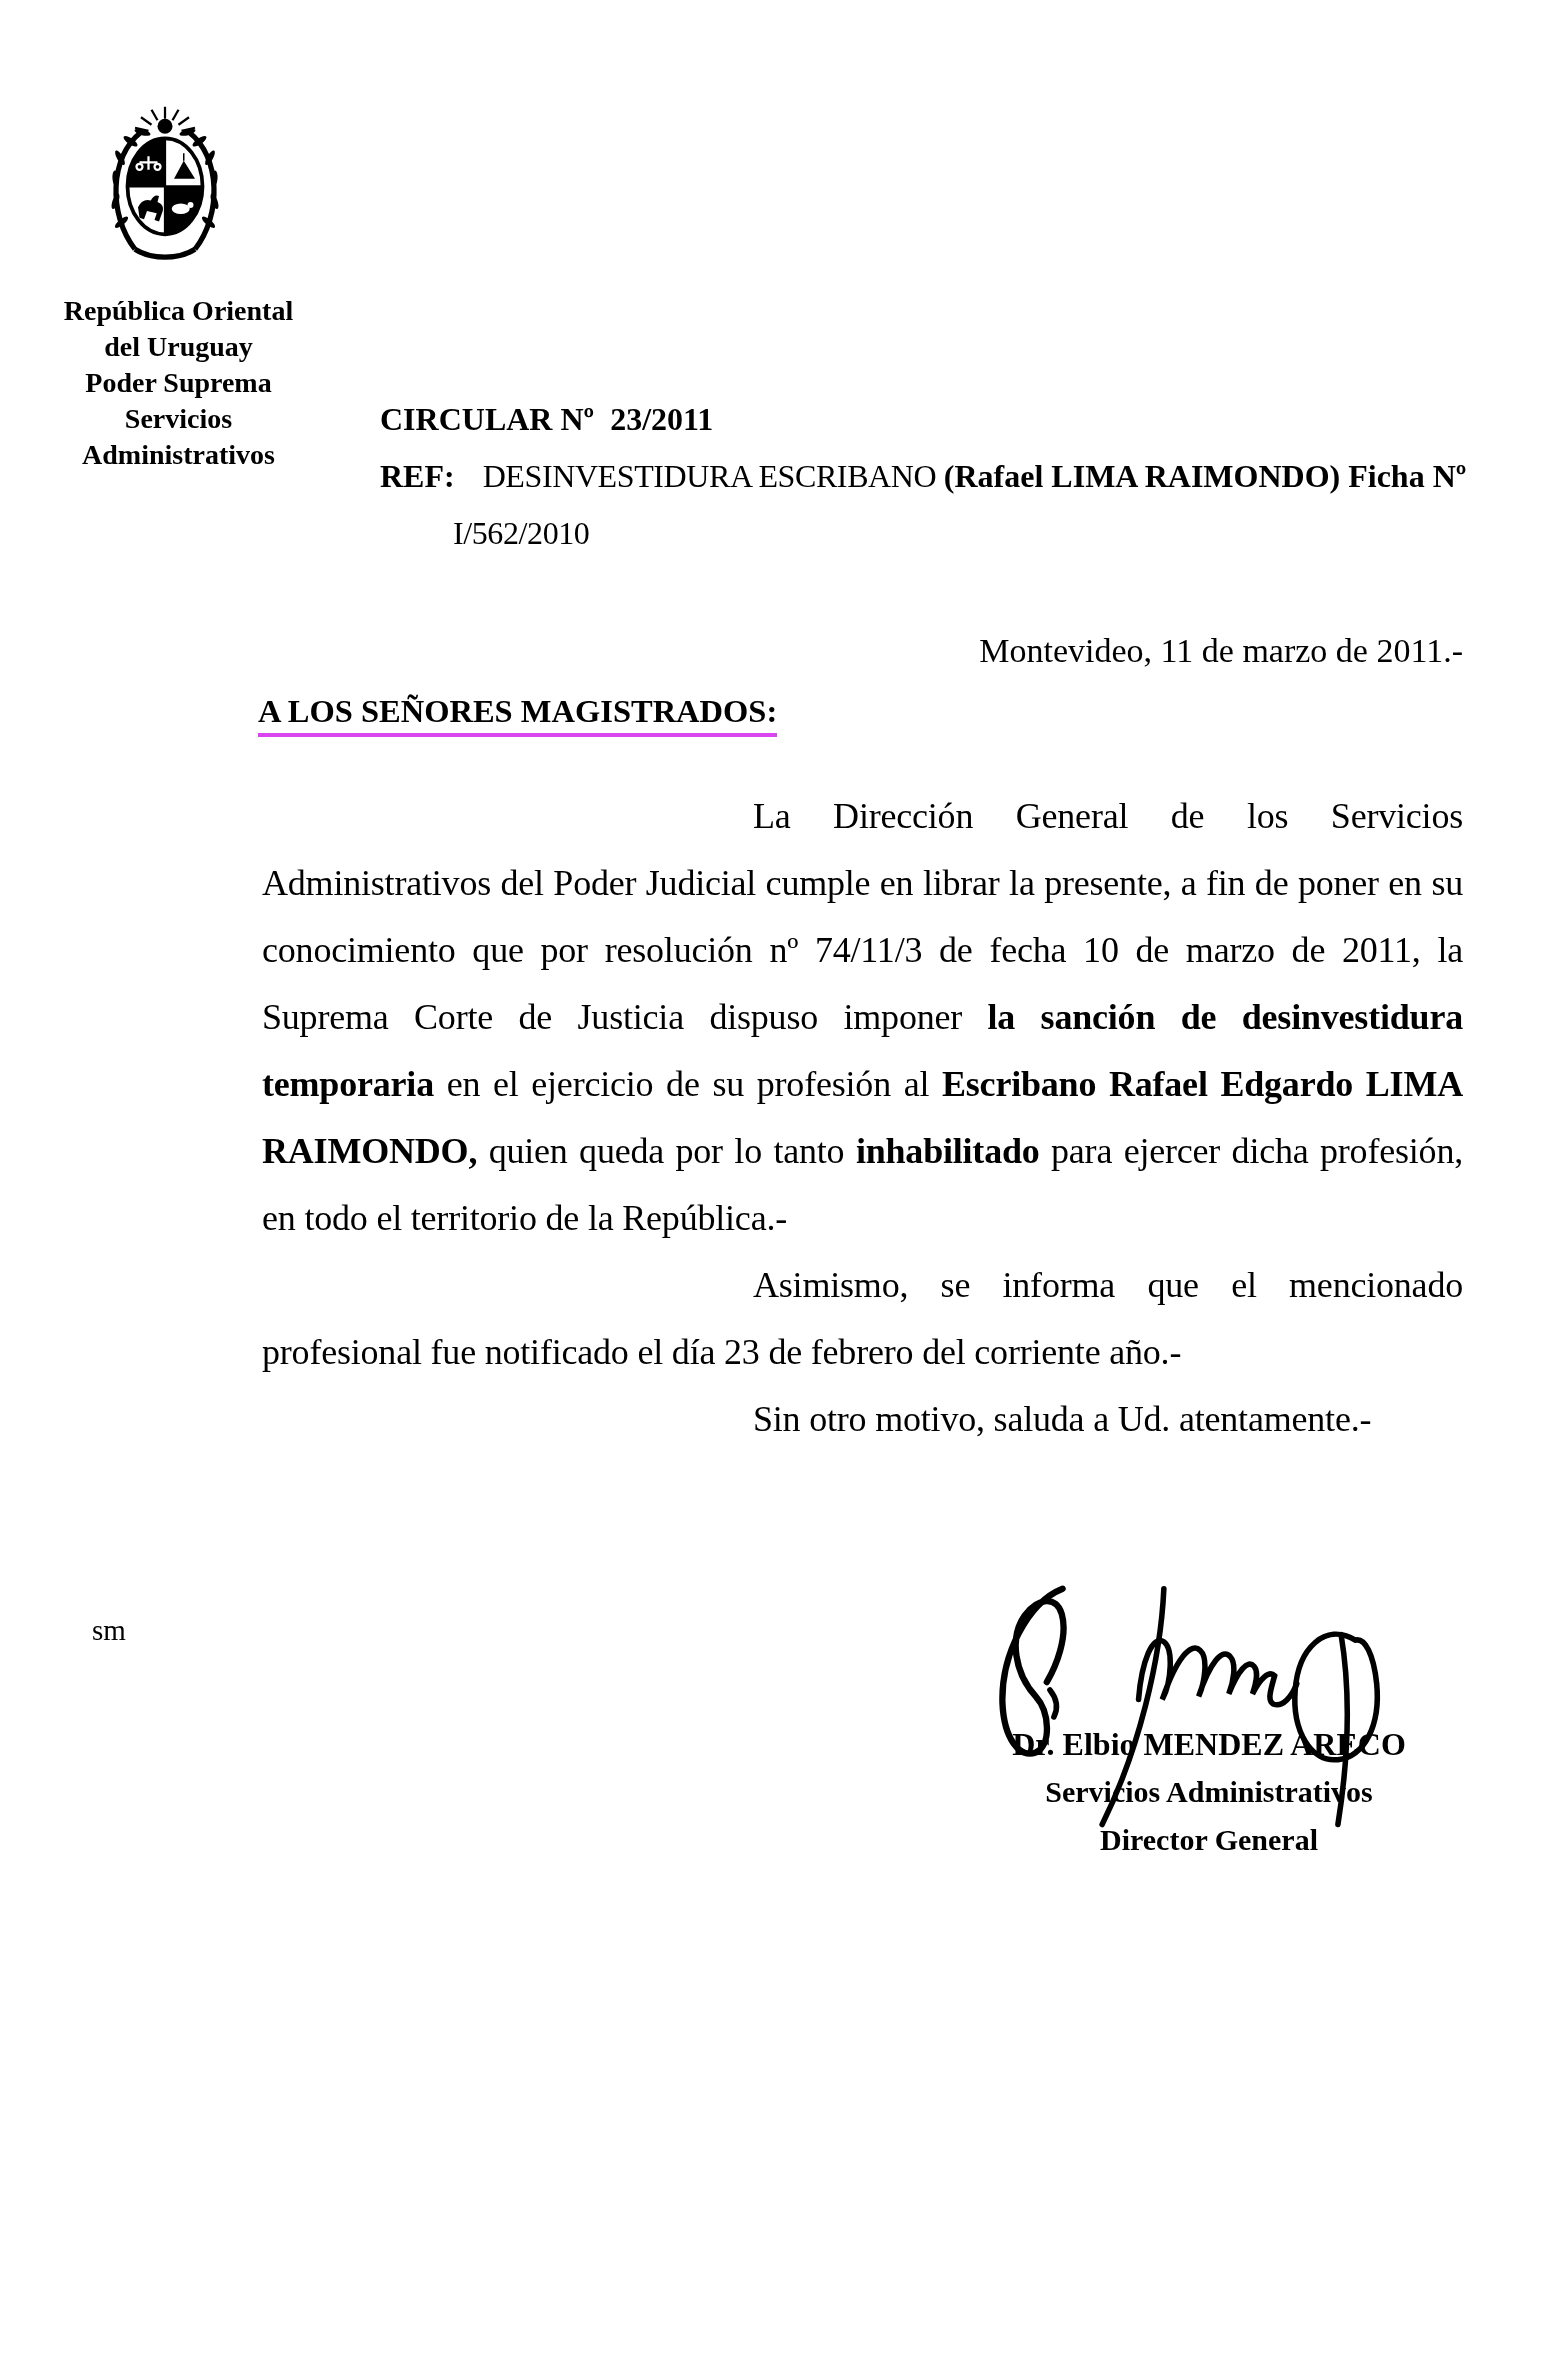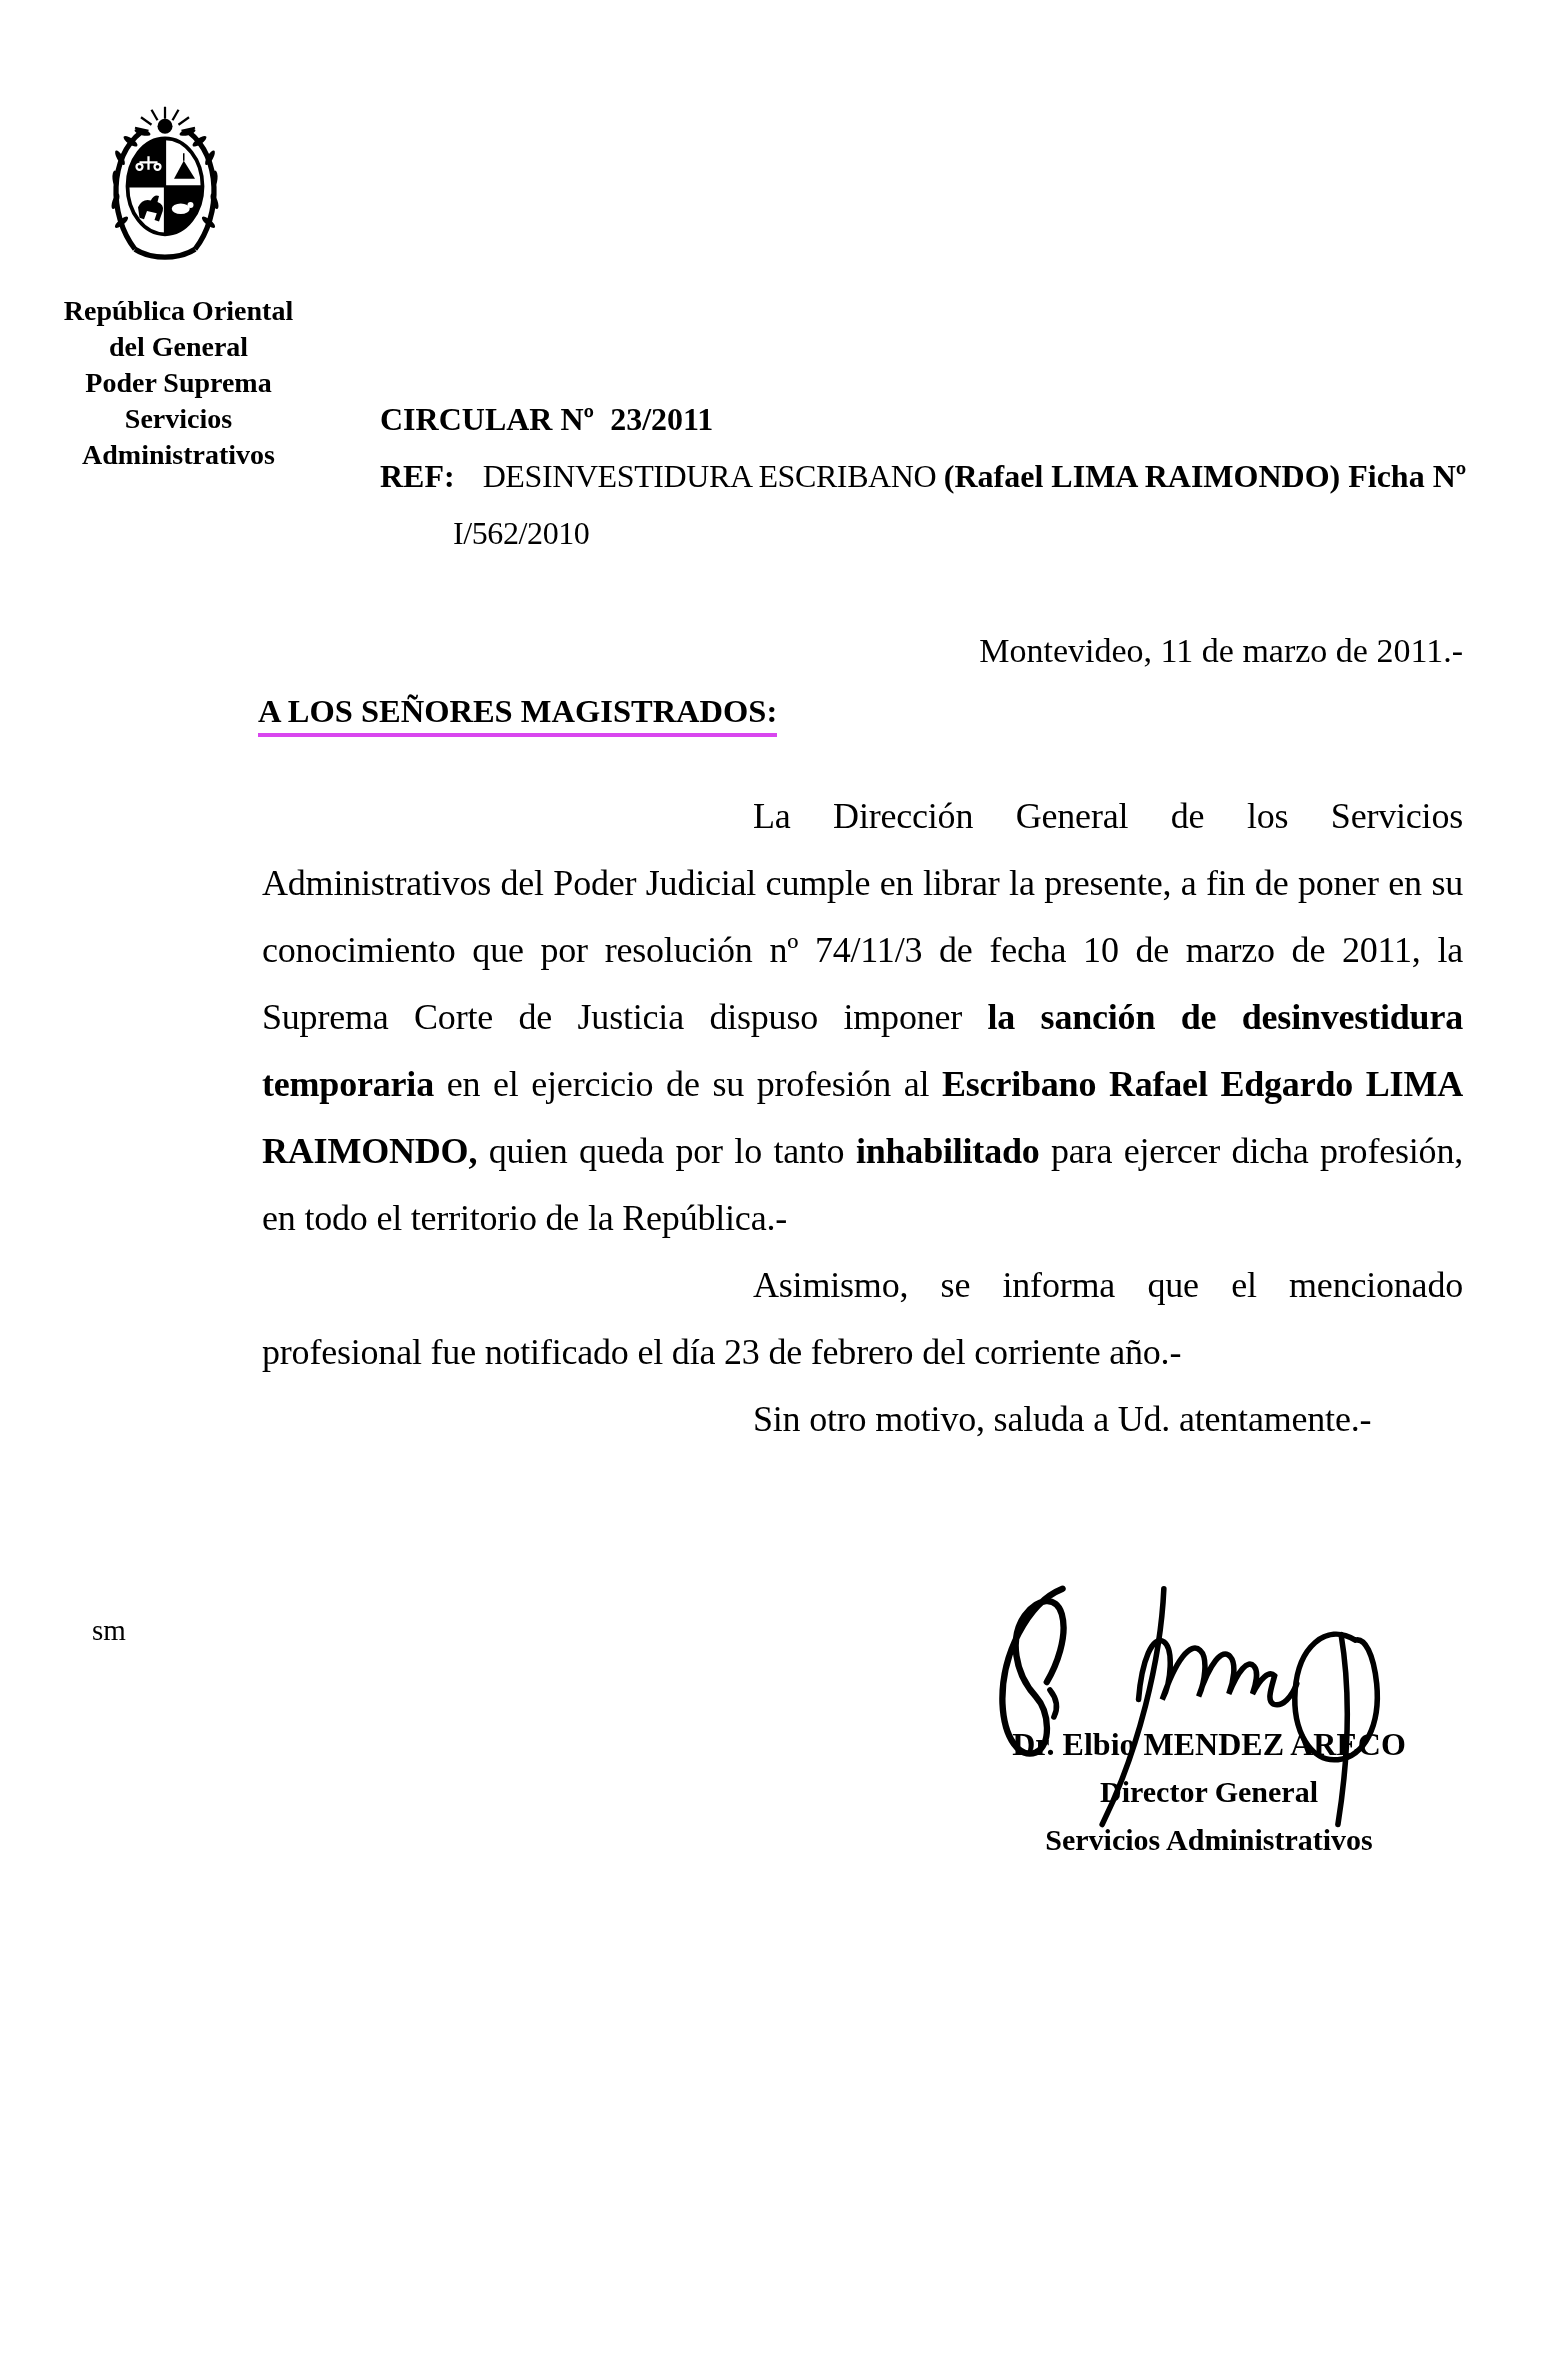--- a/index.html
+++ b/index.html
@@ -140,21 +140,21 @@
     <line x1="105" y1="78" x2="105" y2="68" stroke="#000" stroke-width="2"></line>
 
     <path d="M 44,140 q 6,-12 17,-9 q 5,-9 11,-6 l -2,8 q 9,3 7,12 l -5,14 l -6,-2 l 3,-9 l -13,-3 l -4,11 l -6,-2 z" fill="#000"></path>
 
     <ellipse cx="101" cy="142" rx="12" ry="7" fill="#fff"></ellipse>
     <circle cx="114" cy="137" r="4" fill="#fff"></circle>
   </svg>
 
   <div class="letterhead-text">
     <div>República Oriental</div>
-    <div>del General</div>
+    <div>del Uruguay</div>
     <div>Poder Suprema</div>
     <div>Servicios</div>
     <div>Administrativos</div>
   </div>
 
   <div class="hline circular-line">CIRCULAR Nº  23/2011</div>
 
   <div class="hline ref-line"><span class="b">REF: </span><span class="subject">DESINVESTIDURA ESCRIBANO </span><span class="b">(Rafael LIMA RAIMONDO) Ficha Nº</span></div>
   <div class="hline ref-cont">I/562/2010</div>
 
@@ -165,22 +165,22 @@
   <div class="body-text">
     <p><span>La Dirección General de los Servicios Administrativos del Poder Judicial cumple en librar la presente, a fin de poner en su conocimiento que por resolución nº 74/11/3 de fecha 10 de marzo de 2011, la Suprema Corte de Justicia dispuso imponer </span><span class="b">la sanción de desinvestidura temporaria</span><span> en el ejercicio de su profesión al </span><span class="b">Escribano Rafael Edgardo LIMA RAIMONDO,</span><span> quien queda por lo tanto </span><span class="b">inhabilitado</span><span> para ejercer dicha profesión, en todo el territorio de la República.-</span></p>
     <p>Asimismo, se informa que el mencionado profesional fue notificado el día 23 de febrero del corriente año.-</p>
     <p>Sin otro motivo, saluda a Ud. atentamente.-</p>
   </div>
 
   <div class="initials">sm</div>
 
   <div class="sig-text">
     <div class="sig-name">Dr. Elbio MENDEZ ARECO</div>
+    <div class="sig-title">Servicios Administrativos</div>
     <div class="sig-title">Director General</div>
-    <div class="sig-title">Servicios Administrativos</div>
   </div>
 
   <svg class="sig-scribble" viewBox="0 0 560 340" aria-hidden="true">
     <g fill="none" stroke="#000" stroke-linecap="round">
       <path stroke-width="8" d="M 100,30 C 55,48 22,115 24,175 C 26,220 46,245 66,237 C 86,228 84,186 66,166 C 40,138 32,92 52,64 C 68,42 92,38 99,62 C 107,90 92,128 80,148"></path>
       <path stroke-width="7" d="M 84,158 C 92,168 95,180 89,192"></path>
       <path stroke-width="7" d="M 228,30 C 224,120 196,235 150,328"></path>
       <path stroke-width="7" d="M 196,170 C 200,120 214,88 228,97 C 240,105 238,148 226,170 C 243,120 262,96 274,108 C 284,117 280,148 272,166 C 286,124 302,104 312,116 C 320,125 316,148 310,163 C 322,133 334,119 342,128 C 348,135 344,152 340,163 C 350,143 361,133 368,140 C 363,158 358,172 367,176 C 378,180 390,166 396,150"></path>
       <path stroke-width="7" d="M 470,95 C 432,72 398,105 394,158 C 390,210 414,250 448,246 C 482,242 502,202 497,150 C 493,112 482,92 470,95"></path>
       <path stroke-width="7" d="M 452,88 C 464,160 462,240 448,328"></path>

